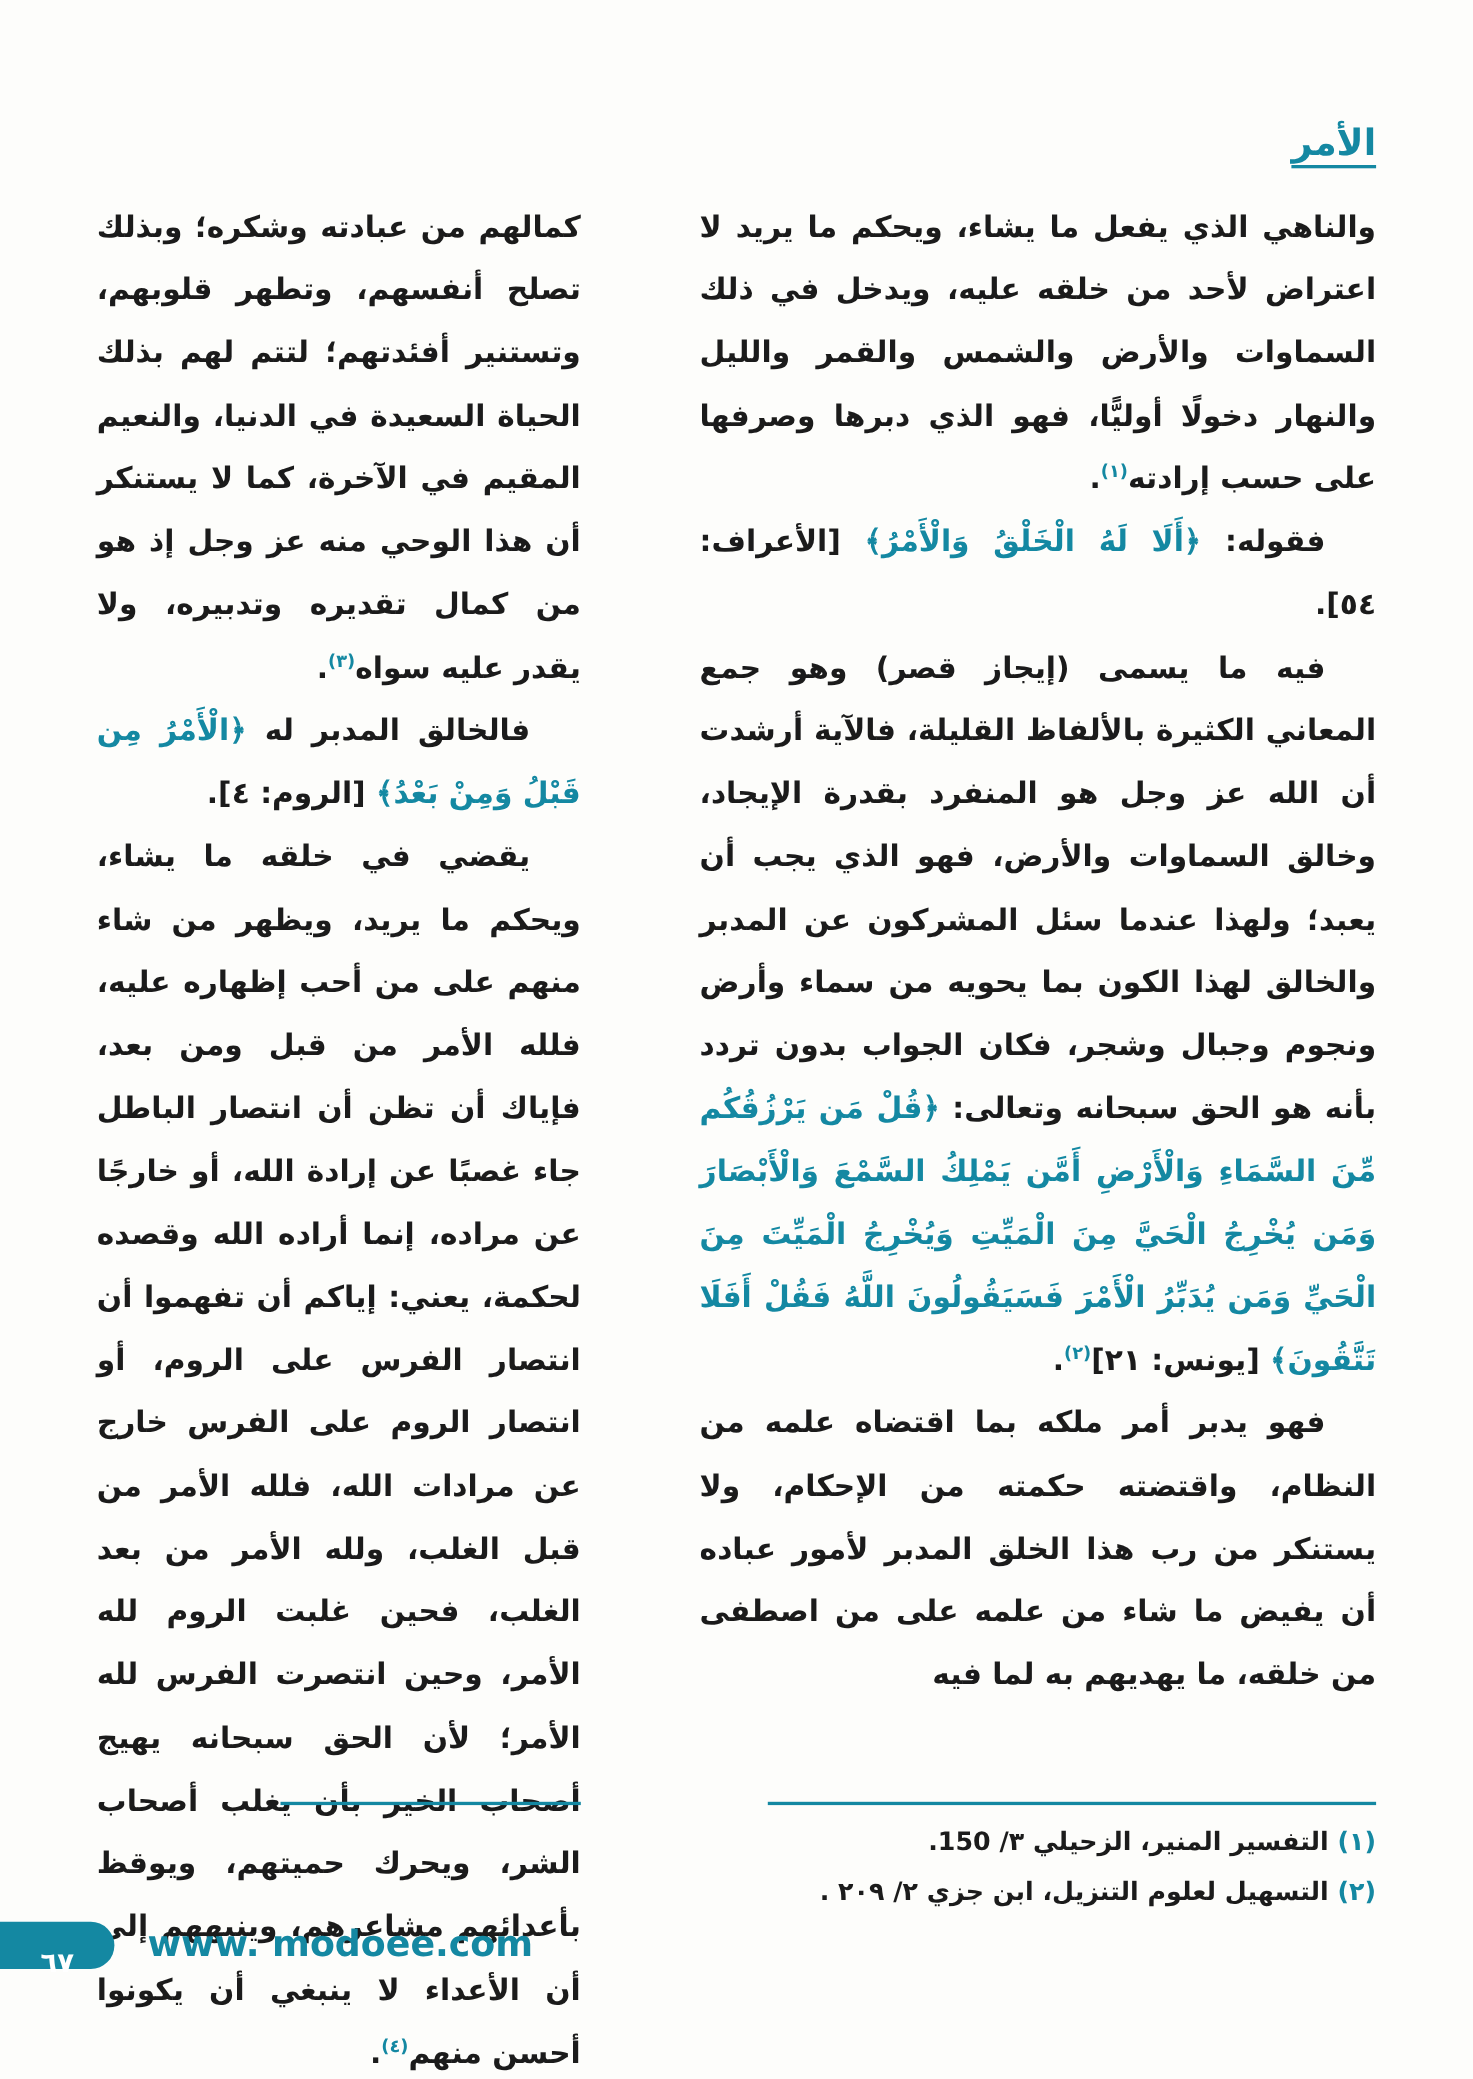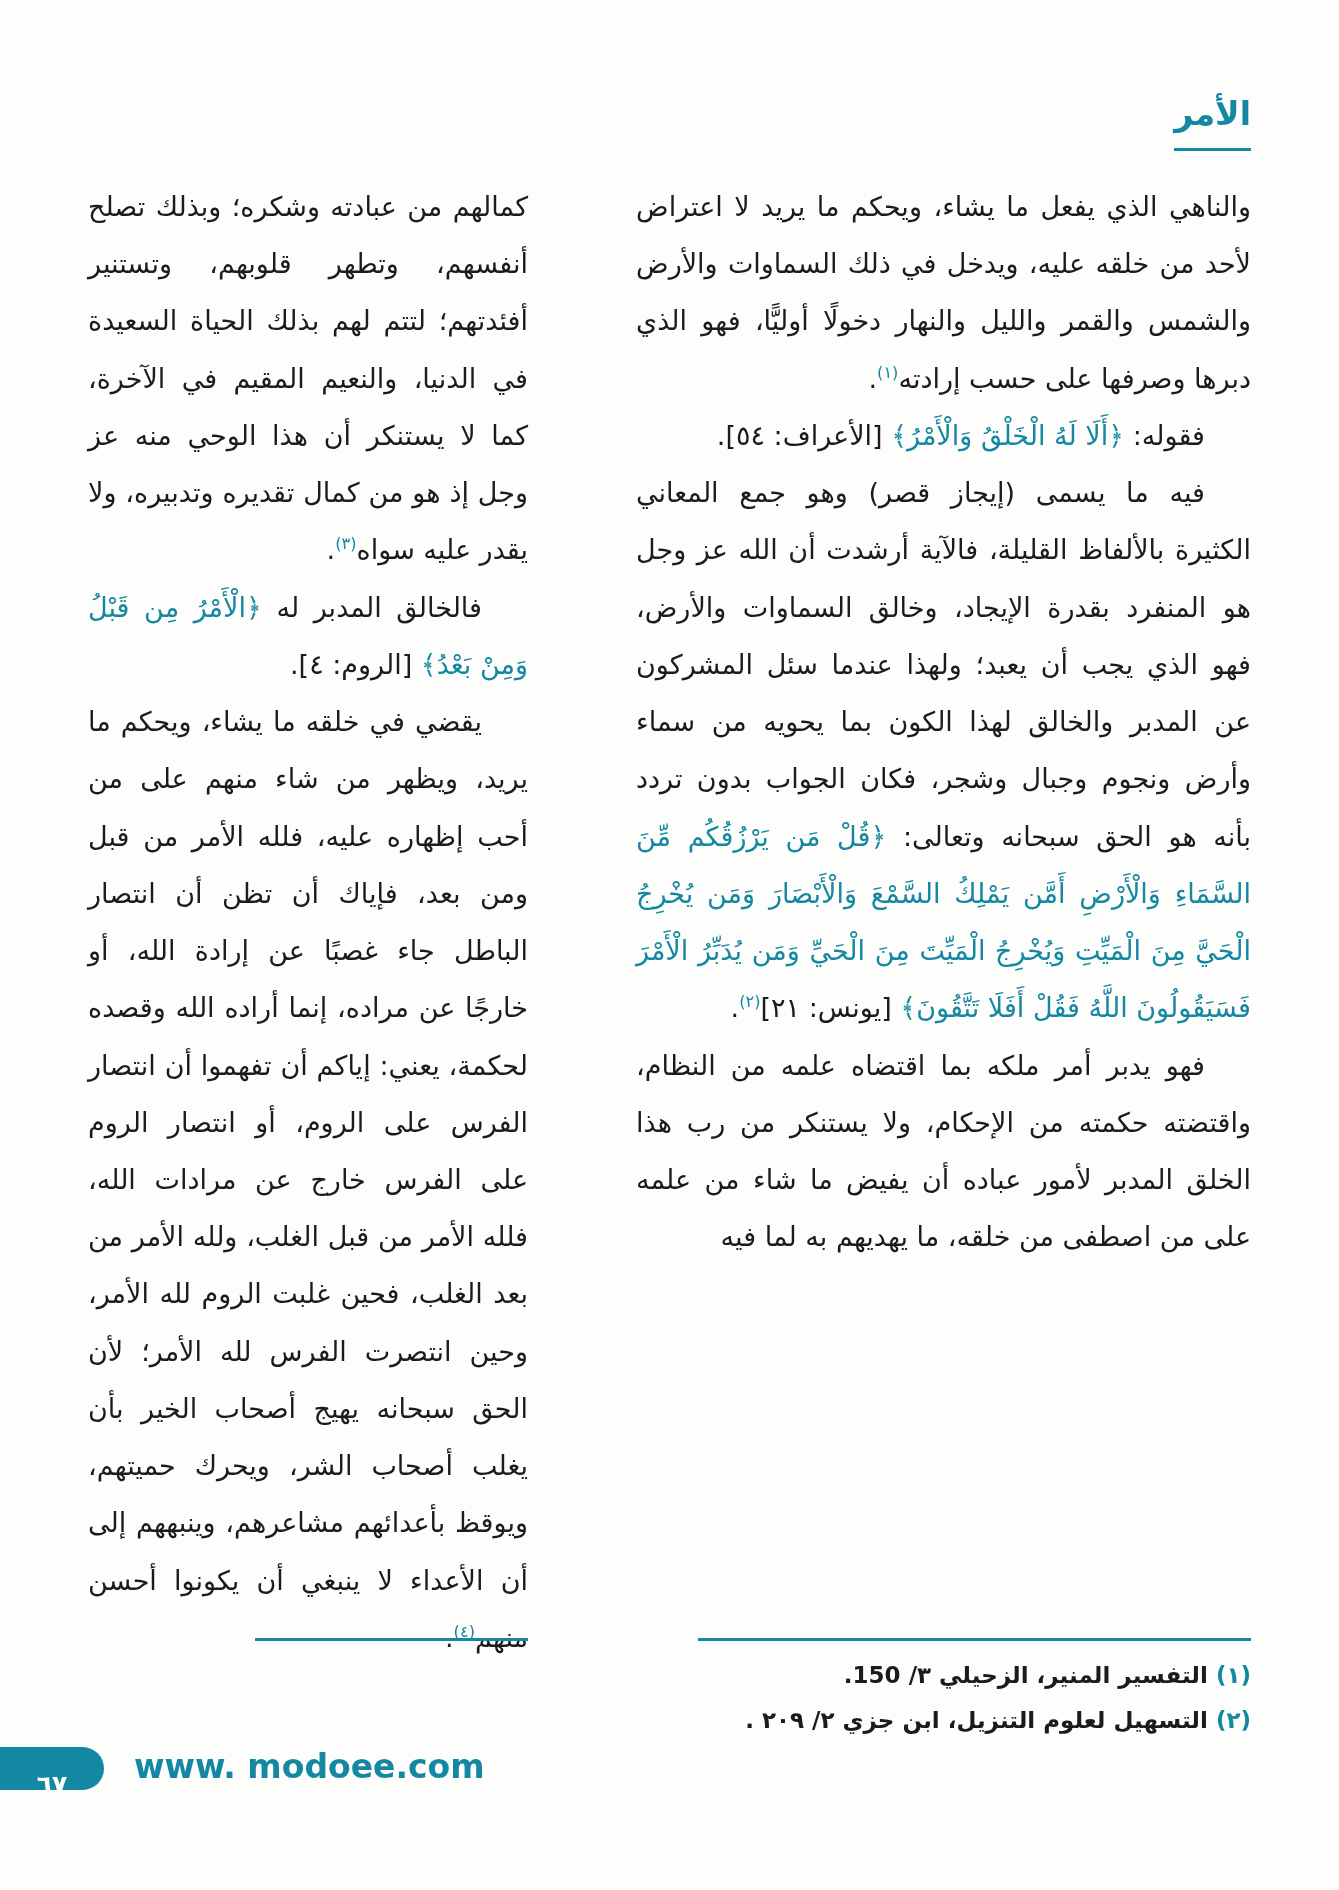--- a/index.html
+++ b/index.html
@@ -16,33 +16,34 @@
     font-family: "DejaVu Sans", sans-serif;
   }
 
   
   .page-header { position: absolute; top: 94px; right: 88px; }
   .header-title {
     display: inline-block;
     color: var(--accent);
     font-size: 33px;
     font-weight: bold;
-    padding-bottom: 15px;
+    padding-bottom: 1px;
     border-bottom: 3px solid var(--accent);
+    margin-top: 16px;
   }
 
   
   .col { position: absolute; top: 178px; }
   .col-right { right: 88px; width: 615px; }
   .col-left  { left: 88px;  width: 440px; }
 
   p.para {
     margin: 0;
     font-size: 27px;
-    font-weight: normal;
+    font-weight: bold;
     line-height: 2.12;
     text-align: justify;
     text-justify: inter-word;
   }
   p.para.indent { text-indent: 46px; }
 
   .seg-normal { color: #1b1b1b; }
   .seg-quran  { color: var(--accent); }
   sup.seg-sup {
     color: var(--accent);

